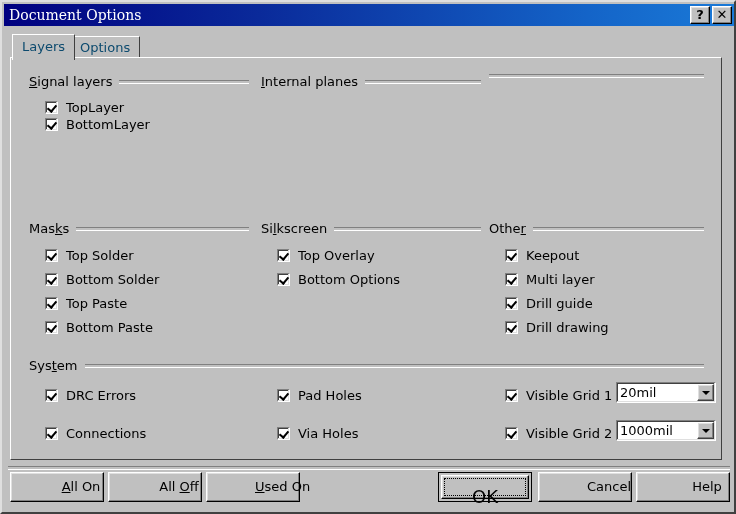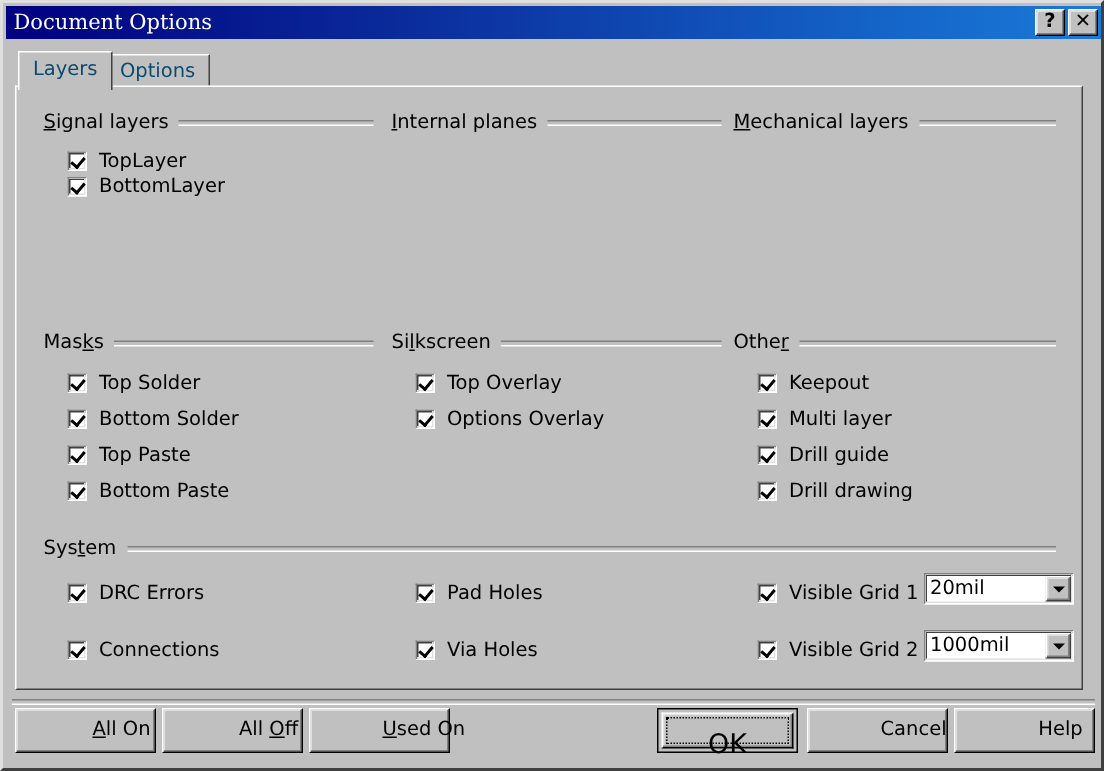--- a/index.html
+++ b/index.html
@@ -293,21 +293,20 @@
 
     <div class="grouphdr" style="left:18px; top:16px; width:220px;">
       <span class="lbl"><u>S</u>ignal layers</span>
       <span class="rule"></span>
     </div>
     <div class="grouphdr" style="left:250px; top:16px; width:220px;">
       <span class="lbl"><u>I</u>nternal planes</span>
       <span class="rule"></span>
     </div>
     <div class="grouphdr" style="left:478px; top:16px; width:215px;">
-      <span class="lbl"><u>M</u>echanical layers</span>
       <span class="rule"></span>
     </div>
 
     <div class="cbrow" style="left:34px; top:42px;">
       <span class="cbox checked"></span>
       <span class="cblabel">TopLayer</span>
     </div>
     <div class="cbrow" style="left:34px; top:59px;">
       <span class="cbox checked"></span>
       <span class="cblabel">BottomLayer</span>
@@ -342,21 +341,21 @@
       <span class="cbox checked"></span>
       <span class="cblabel">Bottom Paste</span>
     </div>
 
     <div class="cbrow" style="left:266px; top:190px;">
       <span class="cbox checked"></span>
       <span class="cblabel">Top Overlay</span>
     </div>
     <div class="cbrow" style="left:266px; top:214px;">
       <span class="cbox checked"></span>
-      <span class="cblabel">Options Overlay</span>
+      <span class="cblabel">Bottom Options</span>
     </div>
 
     <div class="cbrow" style="left:494px; top:190px;">
       <span class="cbox checked"></span>
       <span class="cblabel">Keepout</span>
     </div>
     <div class="cbrow" style="left:494px; top:214px;">
       <span class="cbox checked"></span>
       <span class="cblabel">Multi layer</span>
     </div>

